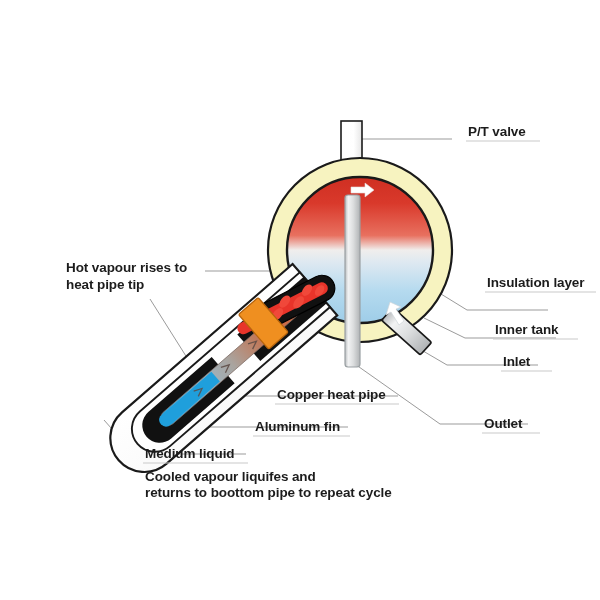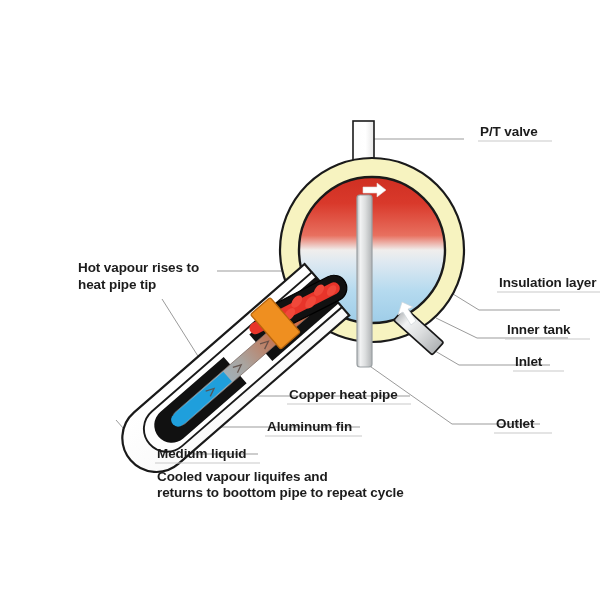--- a/index.html
+++ b/index.html
@@ -2,21 +2,21 @@
 <html><head>
 <meta charset="utf-8">
 <title>Solar Water Heater Diagram</title>
 <style>
   html,body{margin:0;padding:0;background:#ffffff;}
   body{
     width:600px;height:600px;overflow:hidden;
     font-family:"Liberation Sans","DejaVu Sans",sans-serif;
     position:relative;
   }
-  #stage{position:absolute;inset:0;width:504px;height:600px;padding-left:12px;}
+  #stage{position:absolute;inset:0;width:504px;height:600px;}
   svg{display:block;}
   .lbl{
     font-family:"Liberation Sans","DejaVu Sans",sans-serif;
     font-size:13.5px;font-weight:700;fill:#1c1c1c;
     letter-spacing:-0.1px;
   }
   .leader{stroke:#9b9b9b;stroke-width:1;fill:none;}
   .underline{stroke:#c9c9c9;stroke-width:1.2;fill:none;}
 </style>
 </head>

